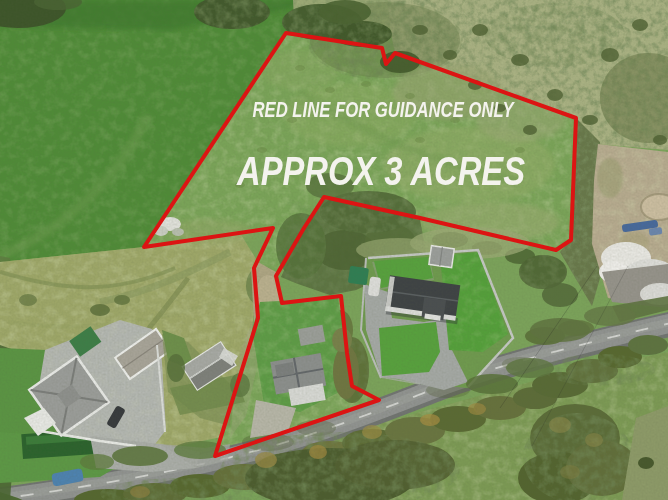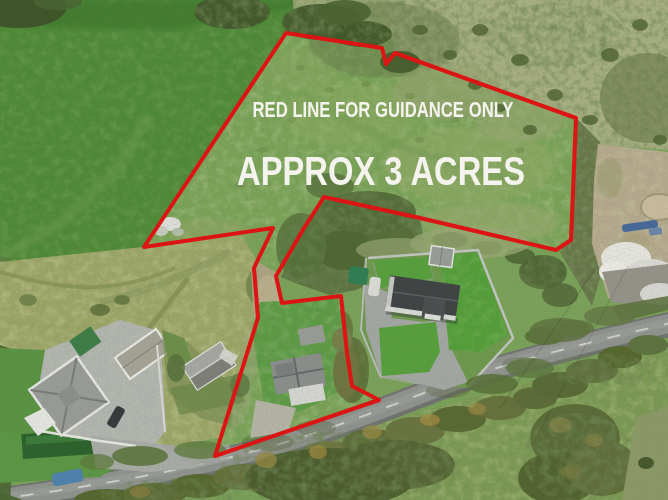--- a/index.html
+++ b/index.html
@@ -1,16 +1,16 @@
 <!DOCTYPE html>
 <html><head>
 <meta charset="utf-8">
 <style>
   html,body{margin:0;padding:0;}
-  .wrap{width:668px;height:500px;overflow:hidden;position:relative;font-family:"Liberation Sans",sans-serif;}
+  .wrap{width:668px;height:500px;overflow:hidden;position:relative;font-family:"Liberation Sans",sans-serif;font-style:italic;}
   svg{display:block;}
 </style>
 </head>
 <body>
 <div class="wrap">
 <svg width="668" height="500" viewBox="0 0 668 500">
 <defs>
   <filter id="mottle" x="-5%" y="-5%" width="110%" height="110%">
     <feTurbulence type="fractalNoise" baseFrequency="0.11 0.12" numOctaves="3" seed="11" result="t"></feTurbulence>
     <feColorMatrix in="t" type="matrix" values="0 0 0 0 0.70  0 0 0 0 0.76  0 0 0 0 0.48  0 0 0 1.45 -0.62" result="c"></feColorMatrix>

